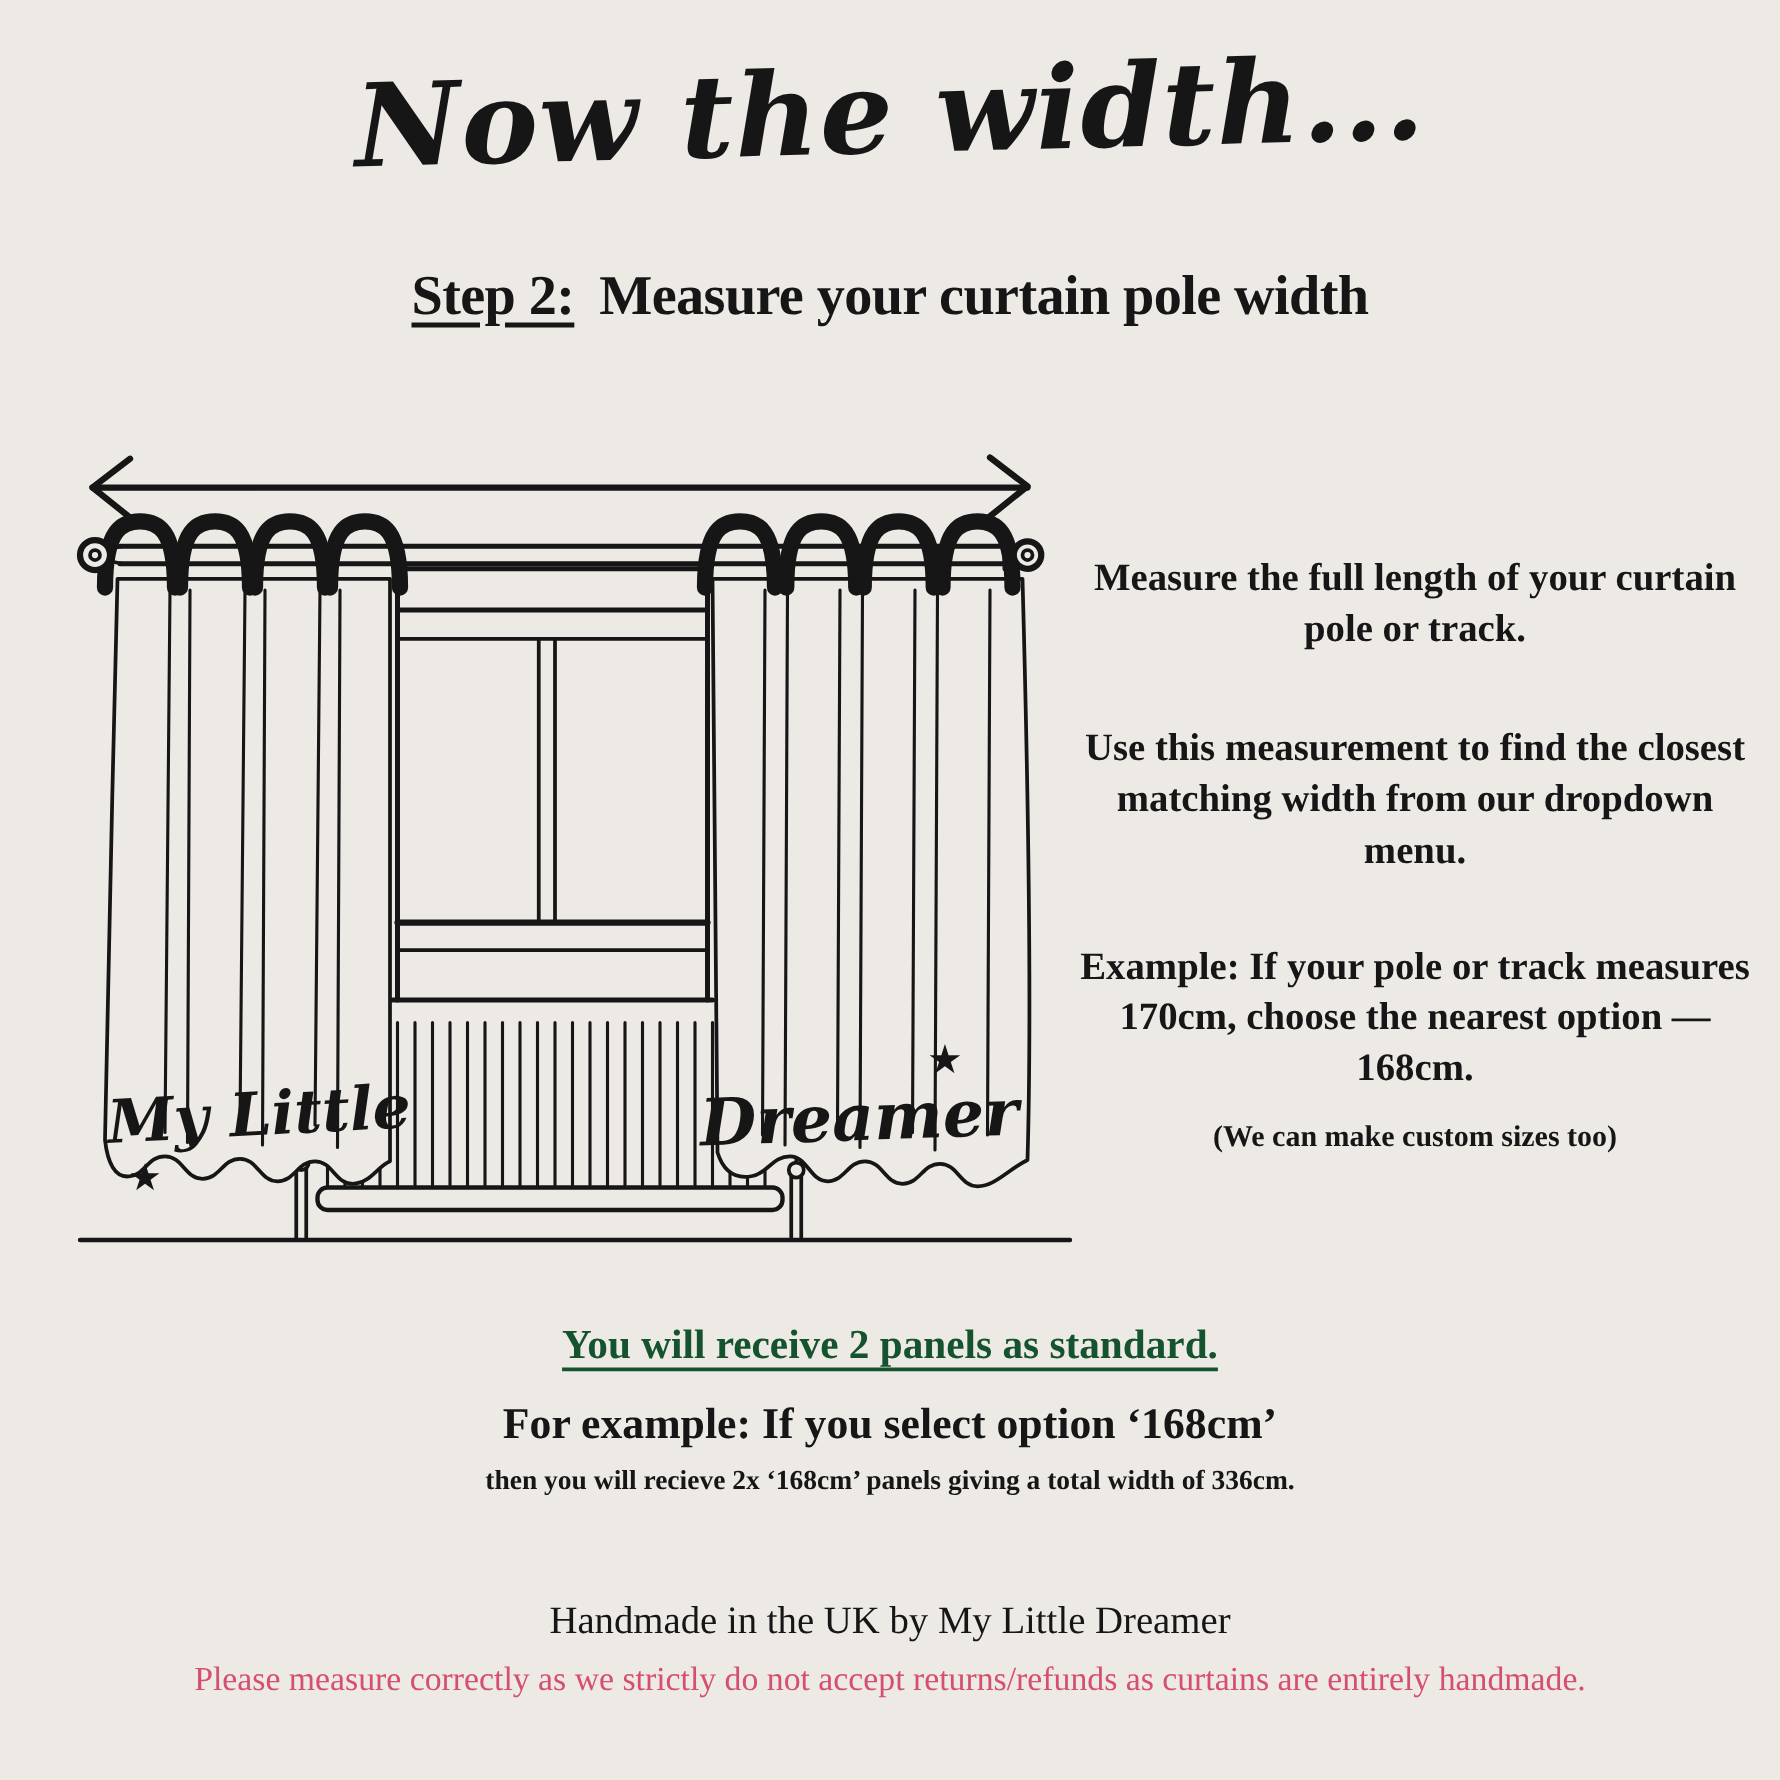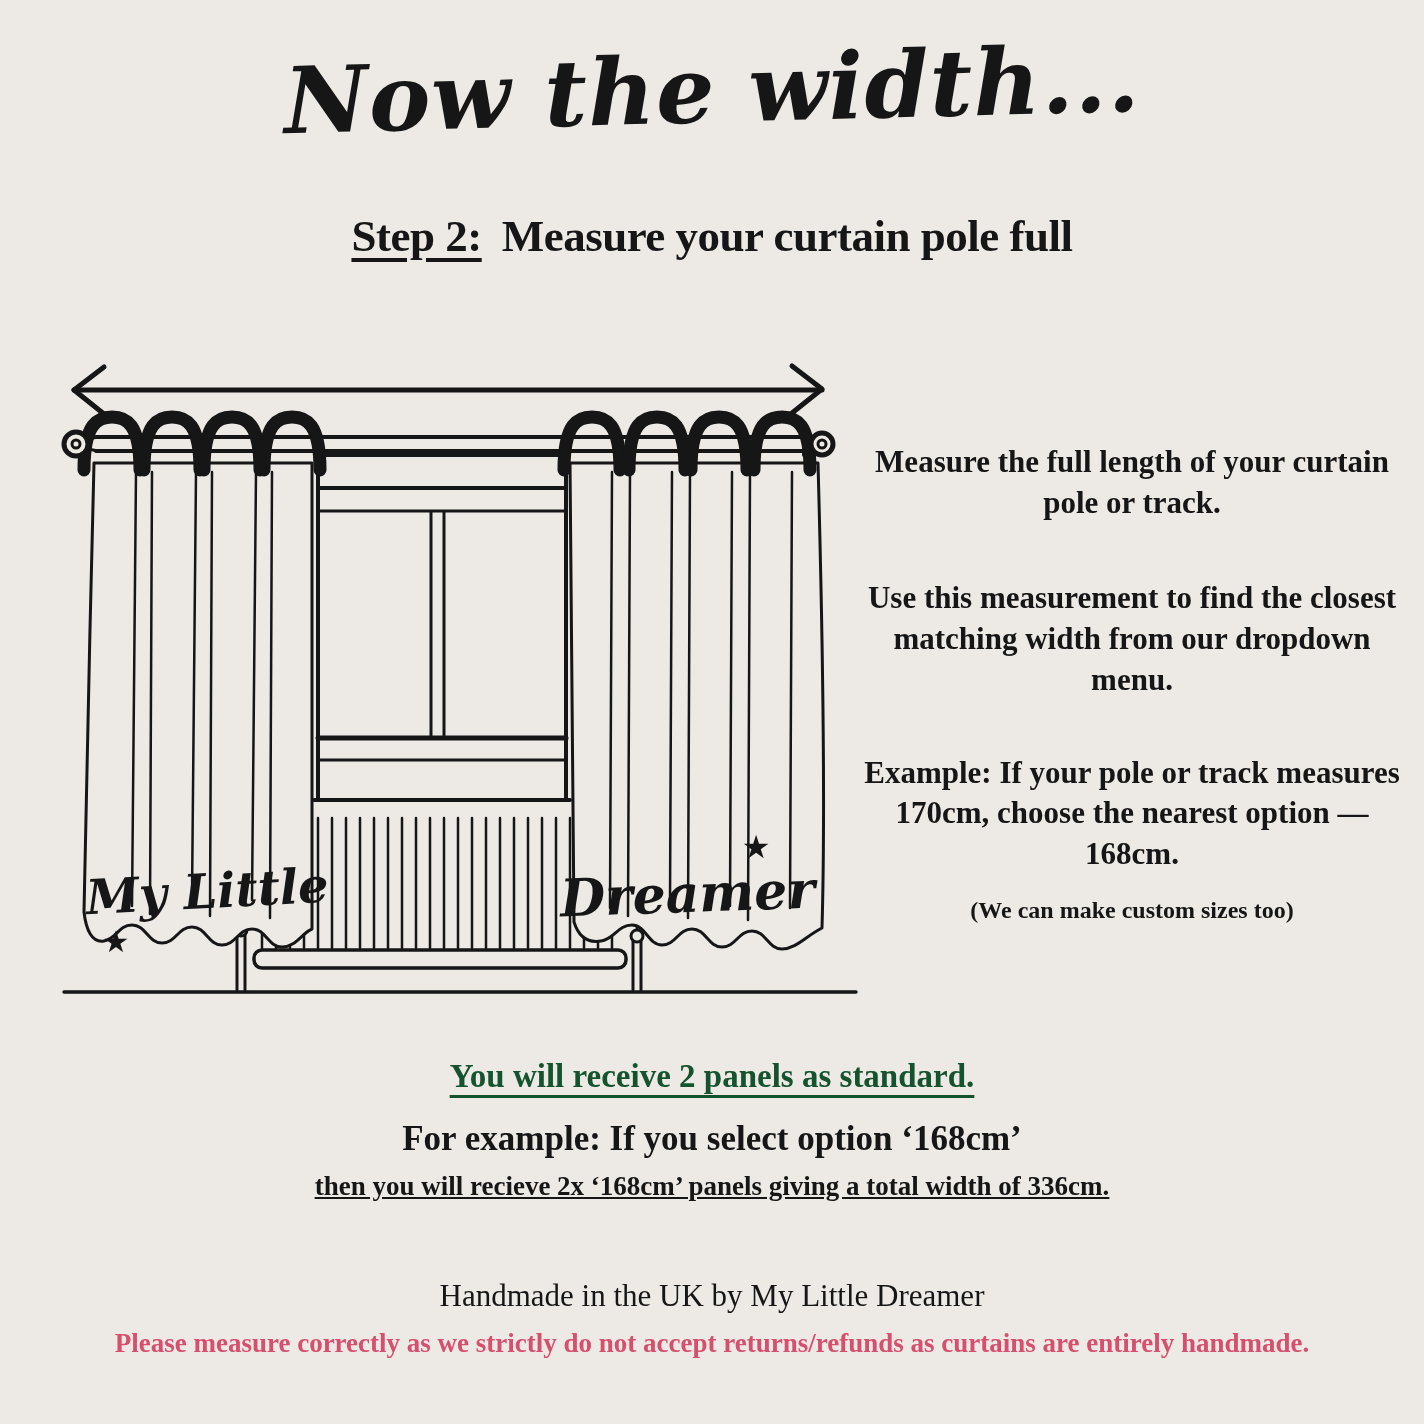--- a/index.html
+++ b/index.html
@@ -41,35 +41,35 @@
   .instructions .p2 { margin:0 0 52px 0; }
   .instructions .p3 { margin:0 0 20px 0; }
   .instructions .note { font-size:24px; }
   .panels { position:absolute; top:1058px; left:0; right:0; text-align:center; }
   .panels .heading {
     display:inline-block; color:#14532d; font-weight:bold; font-size:33px;
     text-decoration:underline; text-decoration-thickness:3px;
     text-underline-offset:8px; margin-bottom:24px;
   }
   .panels .l1 { font-weight:bold; font-size:35px; margin-bottom:12px; }
-  .panels .l2 { font-weight:bold; font-size:27px;text-decoration:underline; }
+  .panels .l2 { font-weight:bold; font-size:22px; }
   .footer { position:absolute; top:1278px; left:0; right:0; text-align:center; }
   .footer .f1 { font-size:31px; margin-bottom:14px; }
   .footer .f2 { font-size:30px; font-weight:bold; margin-bottom:18px; }
-  .footer .f3 { font-size:27px; font-weight:bold; color:#d64f6e; }
+  .footer .f3 { font-size:27px; font-weight:normal; color:#d64f6e; }
 </style>
 </head>
 <body>
 
 <div class="page">
 
   <div class="title">Now the width...</div>
 
   <div class="subtitle">
-    <span class="step">Step 2:</span><span>Measure your curtain pole full</span>
+    <span class="step">Step 2:</span><span>Measure your curtain pole width</span>
   </div>
 
   <svg class="diagram" width="815" height="660" viewBox="55 355 815 660" xmlns="http://www.w3.org/2000/svg">
     <g stroke="#161616" fill="none" stroke-linecap="round" stroke-linejoin="round">
 
       <g>
         <path d="M104,367 L74,390 L104,414" stroke-width="5"></path>
         <path d="M74,390 H822" stroke-width="5"></path>
         <path d="M792,366 L822,389 L792,413" stroke-width="5"></path>
       </g>

